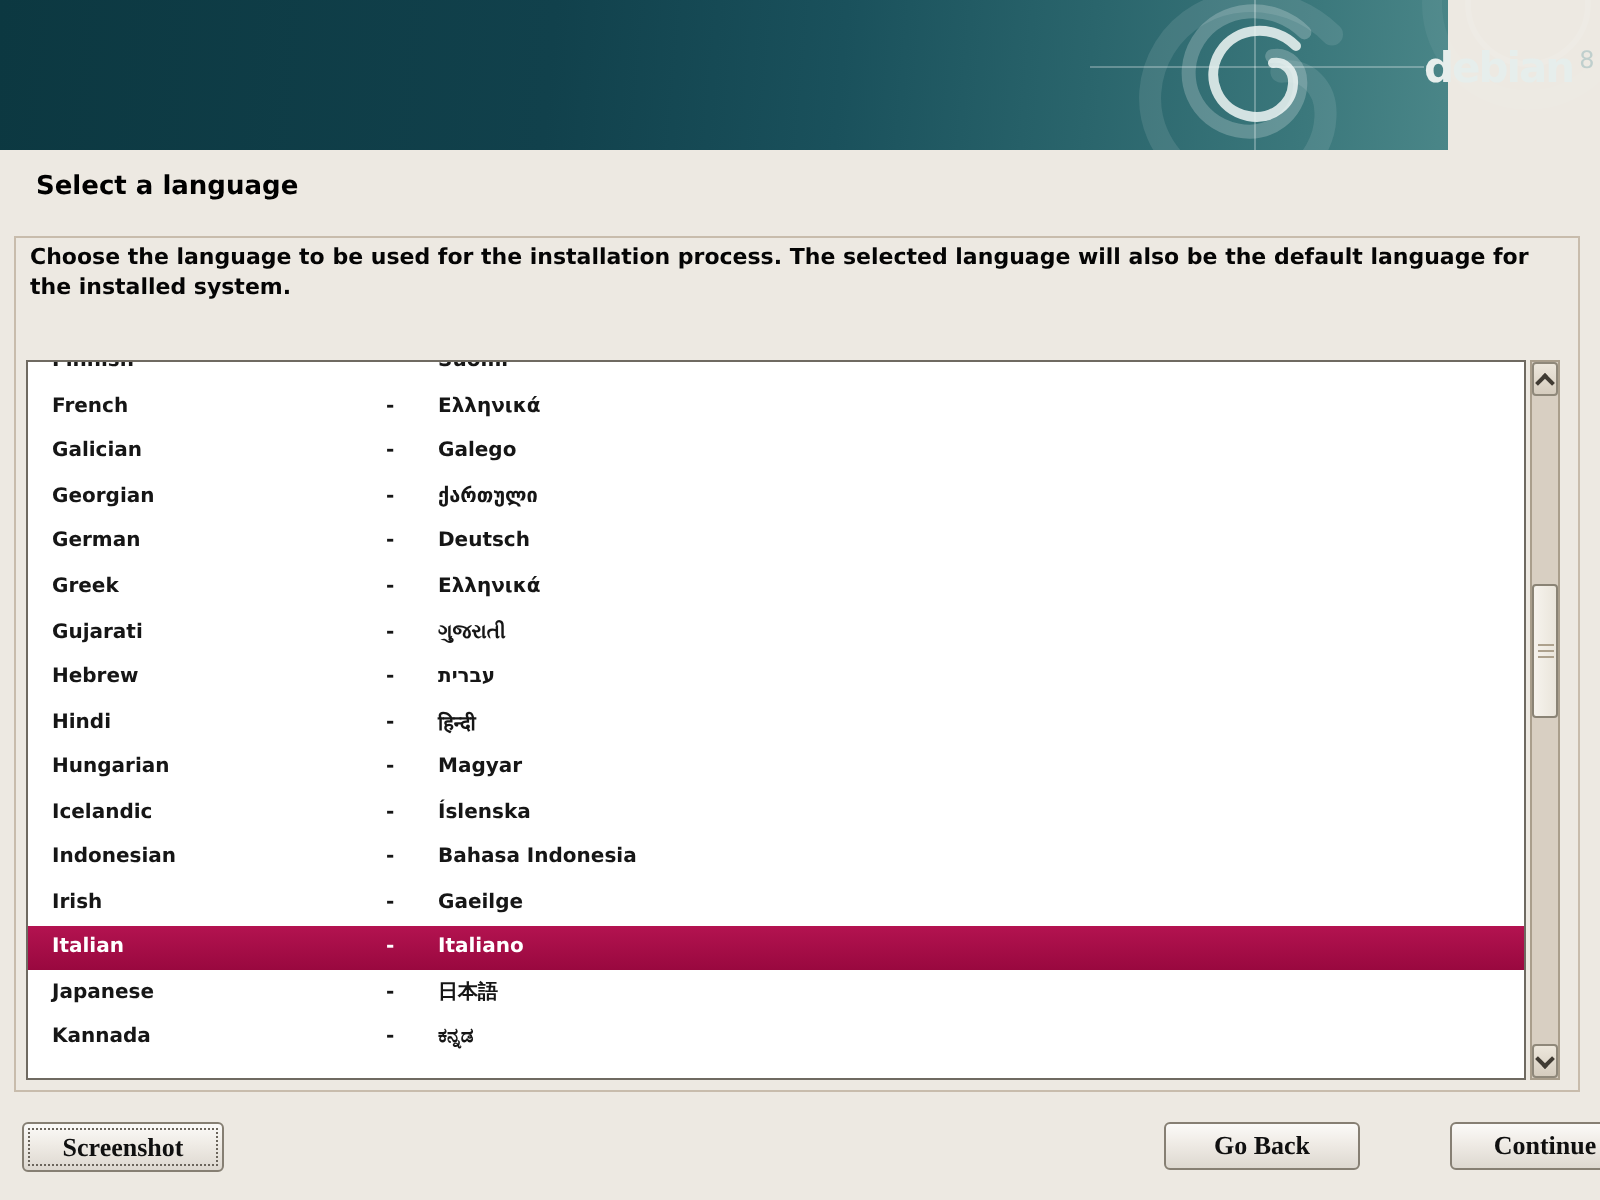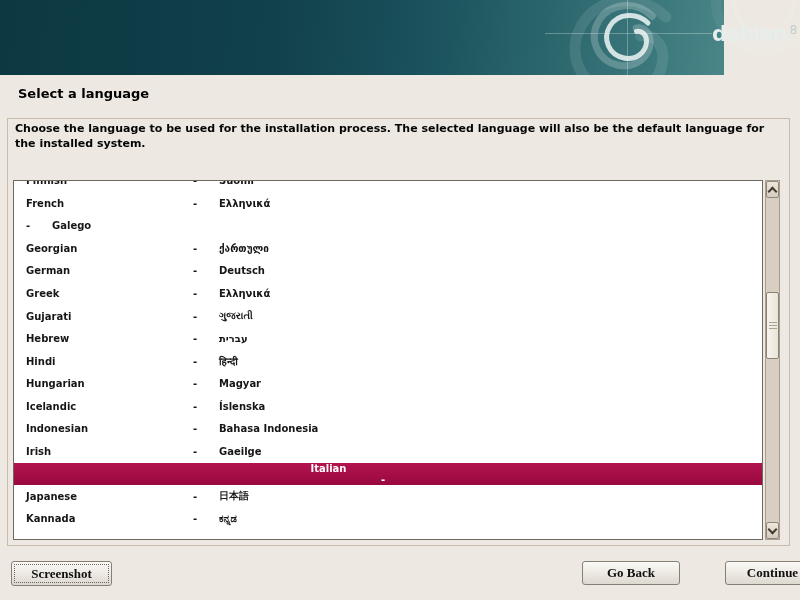--- a/index.html
+++ b/index.html
@@ -20,21 +20,21 @@
   .lang-label{position:absolute;left:17px;top:155px;font-size:12.5px;font-style:italic;color:#1c1c1c;margin-top:32px;}
 
   
   .list-frame{position:absolute;left:13px;top:180px;width:750px;height:360px;background:#fff;
     border:1px solid #6F6A61;box-sizing:border-box;overflow:hidden;}
   .rows{margin-top:-11.5px;}
   .row{display:flex;align-items:center;height:22.55px;padding-left:12px;font-size:10px;font-weight:bold;color:#161616;}
   .row .en{width:167px;}
   .row .sep{width:26px;}
   .row .native{flex:1;}
-  .row.selected{background:linear-gradient(var(--hl-top,#B31350),var(--hl-bottom,#99083F));color:#fff;flex-direction:column;}
+  .row.selected{background:linear-gradient(var(--hl-top,#B31350),var(--hl-bottom,#99083F));color:#fff;}
 
   
   .scrollbar{position:absolute;left:765px;top:180px;width:15px;height:360px;background:#D8CFC2;
     border:1px solid #A99E8C;box-sizing:border-box;display:flex;flex-direction:column;}
   .sb-btn{height:17px;background:linear-gradient(#EDE7DC,#D5CCBE);border:1px solid #8F887A;border-radius:2px;
     display:flex;align-items:center;justify-content:center;box-sizing:border-box;}
   .sb-trough{flex:1;position:relative;background:#D8CFC2;}
   .sb-thumb{position:absolute;left:0;right:0;top:94px;height:67px;background:linear-gradient(90deg,#F6F3ED,#EAE5DB);
     border:1px solid #8A8375;border-radius:2px;box-sizing:border-box;display:flex;align-items:center;justify-content:center;}
   .chev{display:block;width:5px;height:5px;border-left:2px solid #403B33;border-top:2px solid #403B33;}
@@ -80,20 +80,21 @@
           <span class="en">Finnish</span>
           <span class="sep">-</span>
           <span class="native">Suomi</span>
         </div>
         <div class="row">
           <span class="en">French</span>
           <span class="sep">-</span>
           <span class="native">Ελληνικά</span>
         </div>
         <div class="row">
+          <span class="en">Galician</span>
           <span class="sep">-</span>
           <span class="native">Galego</span>
         </div>
         <div class="row">
           <span class="en">Georgian</span>
           <span class="sep">-</span>
           <span class="native">ქართული</span>
         </div>
         <div class="row">
           <span class="en">German</span>

